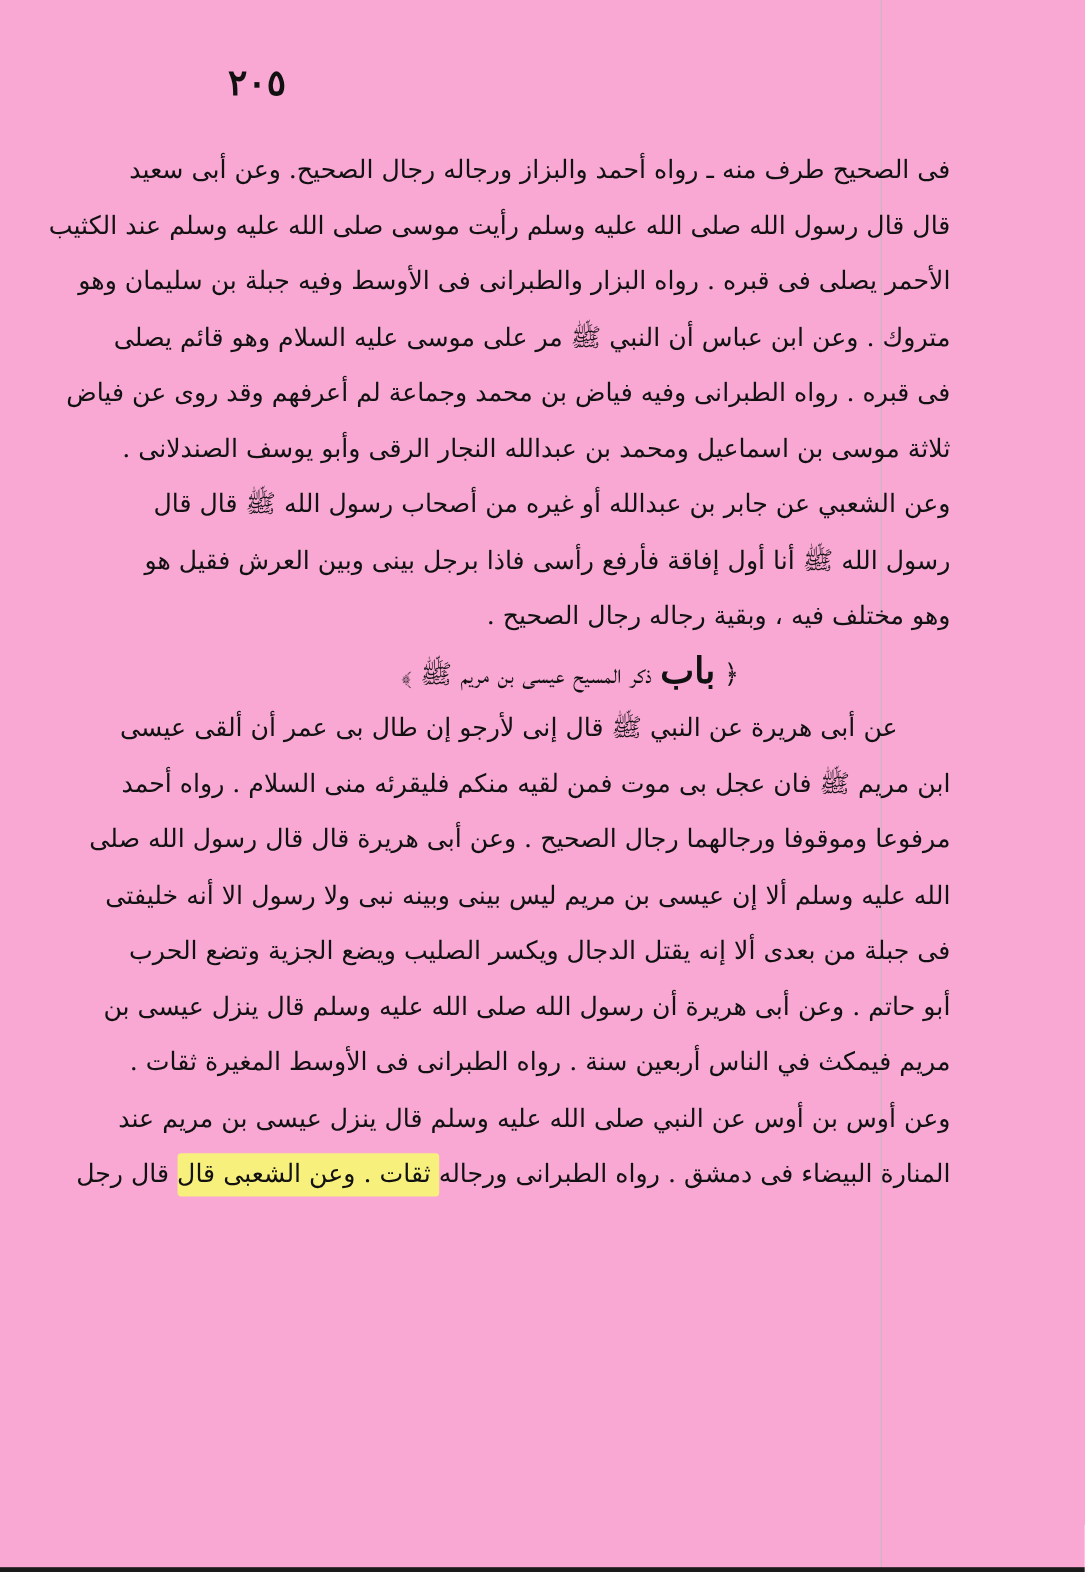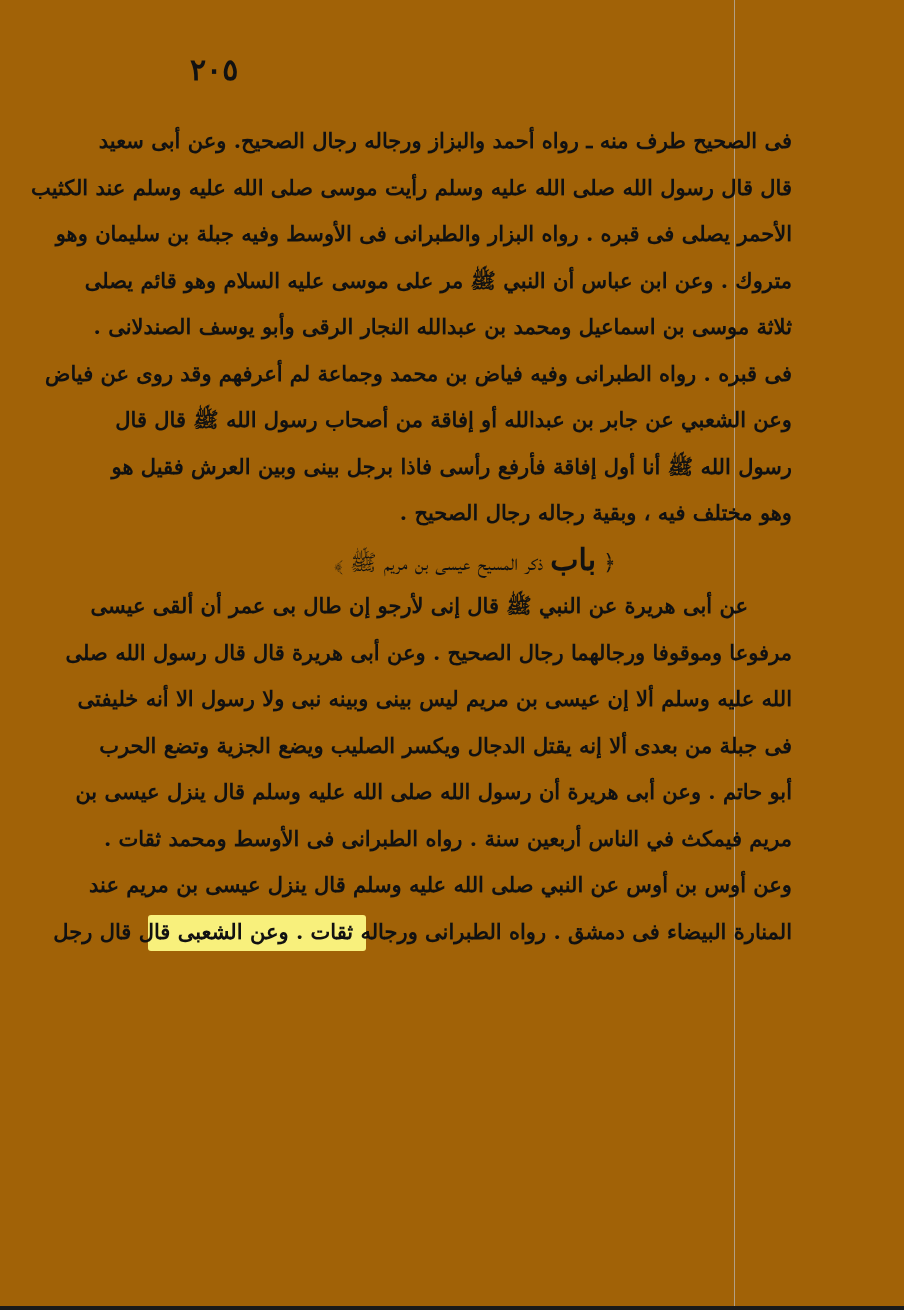--- a/index.html
+++ b/index.html
@@ -13,21 +13,21 @@
     position: relative;
     overflow: hidden;
     font-family: "DejaVu Serif", "Liberation Serif", serif;
     color: #111111;
   }
   .scan-page {
     position: absolute;
     left: 0; top: 0;
     width: 904px;
     height: 1310px;
-    background: #a16207;
+    background: #f9a8d4;
   }
   .scan-line {
     position: absolute;
     left: 734px;
     top: 0;
     width: 1px;
     height: 1310px;
     background: #b9b9b9;
     opacity: 0.7;
   }
@@ -54,21 +54,21 @@
     position: absolute;
     left: 158px;
     top: 118px;
     width: 634px;
     direction: rtl;
   }
   .line {
     height: 46.5px;
     line-height: 46px;
     font-size: 21px;
-    font-weight: bold;
+    font-weight: normal;
     white-space: nowrap;
     text-align: justify;
     text-align-last: justify;
     position: relative;
   }
   .line.last-para {
     text-align-last: right;
   }
   .line.indent {
     padding-right: 44px;
@@ -114,39 +114,40 @@
 <div class="scan-page">
   <div class="scan-line"></div>
 
   <div class="page-number">٢٠٥</div>
 
   <div class="text-block">
     <div class="line">فى الصحيح طرف منه ـ رواه أحمد والبزاز ورجاله رجال الصحيح. وعن أبى سعيد</div>
     <div class="line">قال قال رسول الله صلى الله عليه وسلم رأيت موسى صلى الله عليه وسلم عند الكثيب</div>
     <div class="line">الأحمر يصلى فى قبره . رواه البزار والطبرانى فى الأوسط وفيه جبلة بن سليمان وهو</div>
     <div class="line">متروك . وعن ابن عباس أن النبي ﷺ مر على موسى عليه السلام وهو قائم يصلى</div>
+    <div class="line">فى قبره . رواه الطبرانى وفيه فياض بن محمد وجماعة لم أعرفهم وقد روى عن فياض</div>
     <div class="line">ثلاثة موسى بن اسماعيل ومحمد بن عبدالله النجار الرقى وأبو يوسف الصندلانى .</div>
-    <div class="line">فى قبره . رواه الطبرانى وفيه فياض بن محمد وجماعة لم أعرفهم وقد روى عن فياض</div>
-    <div class="line">وعن الشعبي عن جابر بن عبدالله أو إفاقة من أصحاب رسول الله ﷺ قال قال</div>
+    <div class="line">وعن الشعبي عن جابر بن عبدالله أو غيره من أصحاب رسول الله ﷺ قال قال</div>
     <div class="line">رسول الله ﷺ أنا أول إفاقة فأرفع رأسى فاذا برجل بينى وبين العرش فقيل هو</div>
     <div class="line last-para">وهو مختلف فيه ، وبقية رجاله رجال الصحيح .</div>
 
     <div class="line heading">
       <span>﴿</span>
       <span class="bab">باب</span>
       <span>ذكر المسيح عيسى بن مريم ﷺ</span>
       <span>﴾</span>
     </div>
 
     <div class="line indent">عن أبى هريرة عن النبي ﷺ قال إنى لأرجو إن طال بى عمر أن ألقى عيسى</div>
+    <div class="line">ابن مريم ﷺ فان عجل بى موت فمن لقيه منكم فليقرئه منى السلام . رواه أحمد</div>
     <div class="line">مرفوعا وموقوفا ورجالهما رجال الصحيح . وعن أبى هريرة قال قال رسول الله صلى</div>
     <div class="line">الله عليه وسلم ألا إن عيسى بن مريم ليس بينى وبينه نبى ولا رسول الا أنه خليفتى</div>
     <div class="line">فى جبلة من بعدى ألا إنه يقتل الدجال ويكسر الصليب ويضع الجزية وتضع الحرب</div>
     <div class="line">أبو حاتم . وعن أبى هريرة أن رسول الله صلى الله عليه وسلم قال ينزل عيسى بن</div>
-    <div class="line">مريم فيمكث في الناس أربعين سنة . رواه الطبرانى فى الأوسط ومحمد ثقات .</div>
+    <div class="line">مريم فيمكث في الناس أربعين سنة . رواه الطبرانى فى الأوسط المغيرة ثقات .</div>
     <div class="line">وعن أوس بن أوس عن النبي صلى الله عليه وسلم قال ينزل عيسى بن مريم عند</div>
 
     <div class="line">
       <div class="hl-partial"></div>
       <span class="txt">المنارة البيضاء فى دمشق . رواه الطبرانى ورجاله ثقات .</span><span class="txt"> وعن الشعبى قال قال رجل</span>
     </div>
   </div>
 
   <div class="bottom-edge"></div>
 </div>

